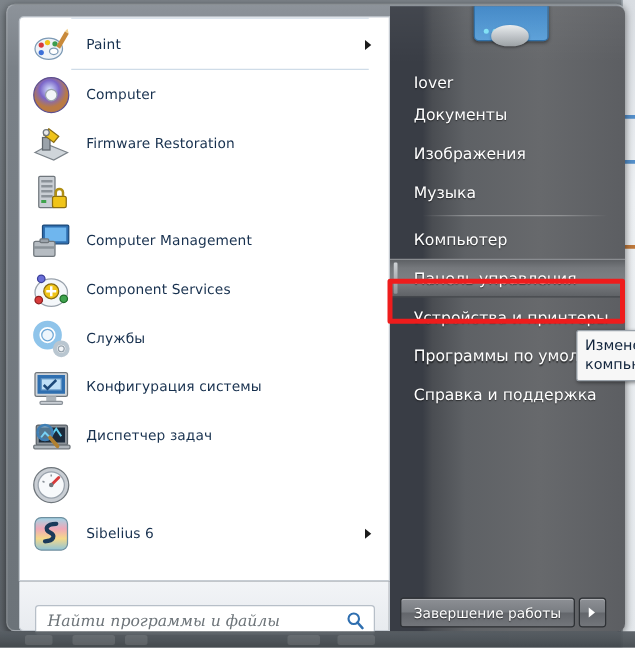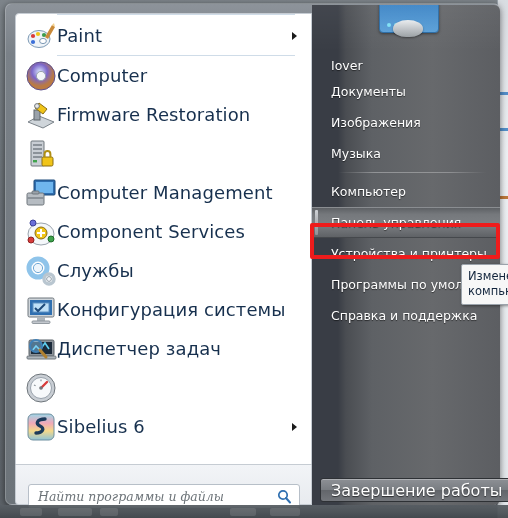--- a/index.html
+++ b/index.html
@@ -69,21 +69,22 @@
     padding-left: 9px;
     box-sizing: border-box;
     cursor: default;
   }
   .prog-icon {
     width: 32px; height: 32px;
     flex: 0 0 32px;
     position: relative;
   }
   .prog-label {
-    font-size: 18px;
+    margin-left: 12px;
+    font-size: 11px;
     color: #17304e;
     letter-spacing: .1px;
     white-space: nowrap;
   }
   .submenu-arrow {
     position: absolute;
     right: 14px; top: 50%;
     margin-top: -4px;
     width: 0; height: 0;
     border-left: 5px solid #1b1b1b;
@@ -276,21 +277,21 @@
     padding: 0 10px;
     display: flex;
     align-items: center;
     background: linear-gradient(to bottom, #8d9095 0%, #797d82 48%, #63666b 52%, #73767b 100%);
     border: 1px solid #2e3135;
     border-radius: 3px;
     box-shadow: inset 0 1px 0 rgba(255,255,255,.30);
     box-sizing: border-box;
   }
   .shutdown-btn .lbl {
-    font-size: 16px;
+    font-size: 11px;
     color: #ffffff;
     text-shadow: 0 1px 1px rgba(0,0,0,.6);
     white-space: nowrap;
   }
   .shutdown-arrow-btn {
     width: 22px; height: 24px;
     margin-left: 3px;
     display: flex;
     align-items: center;
     justify-content: center;

